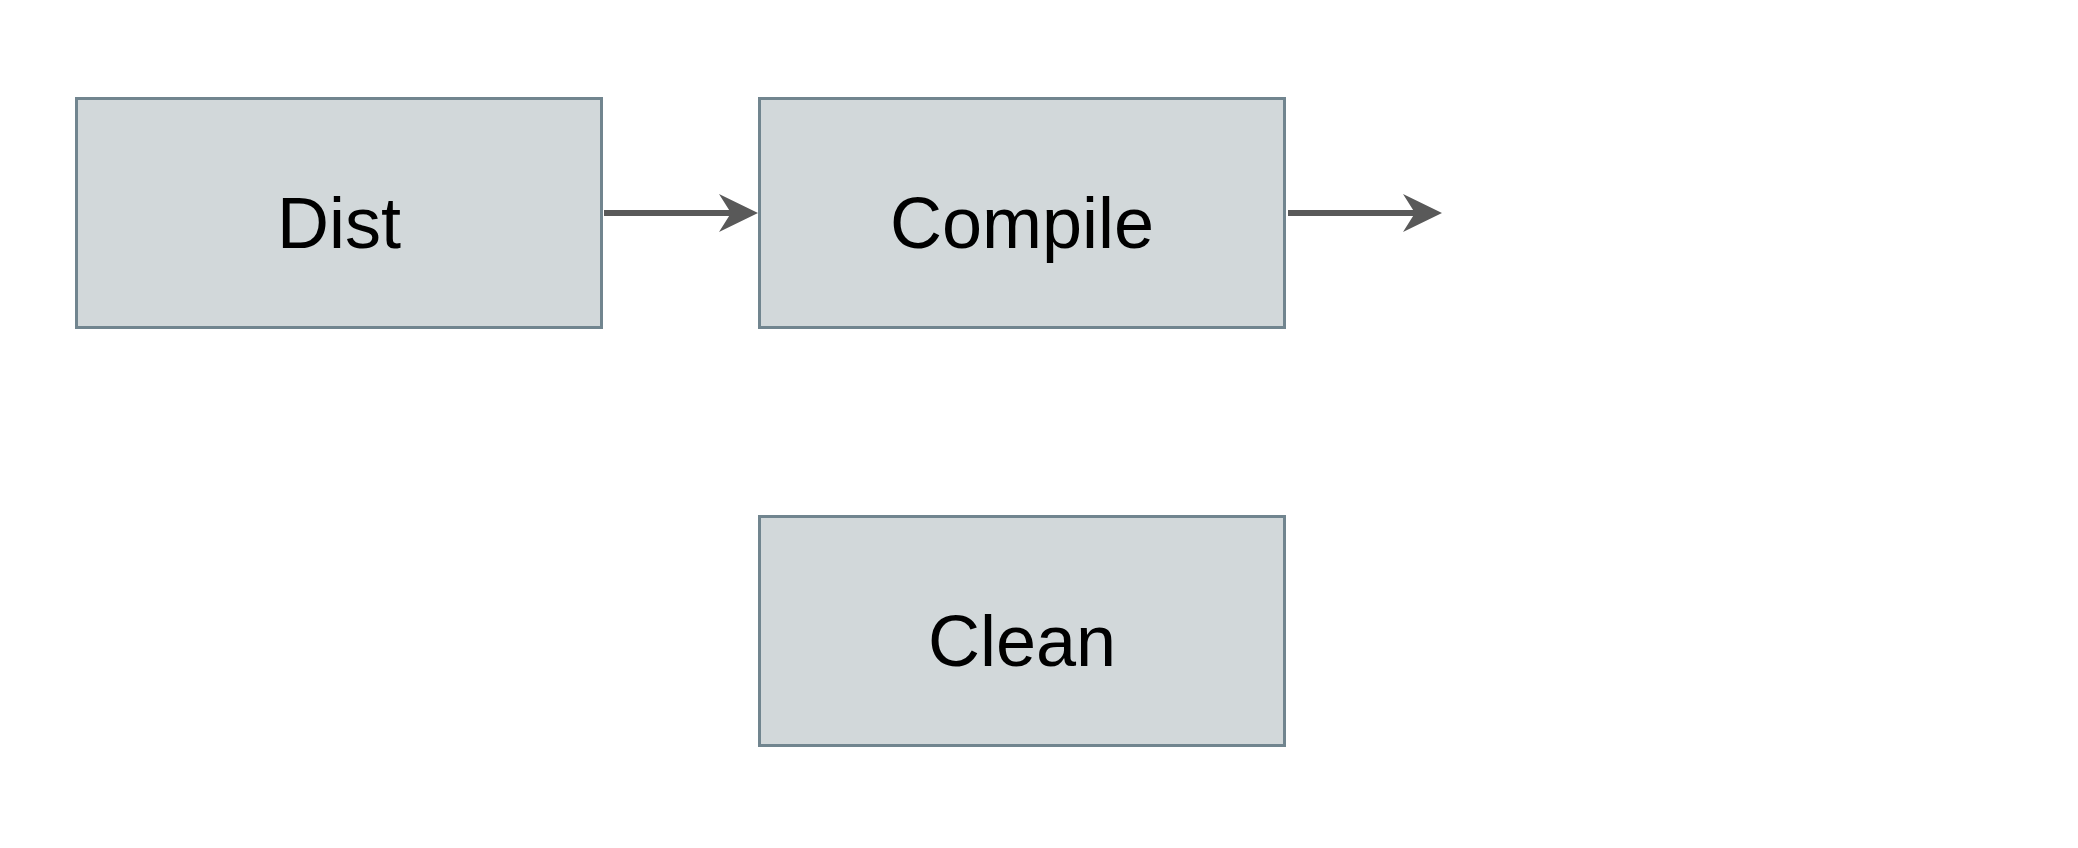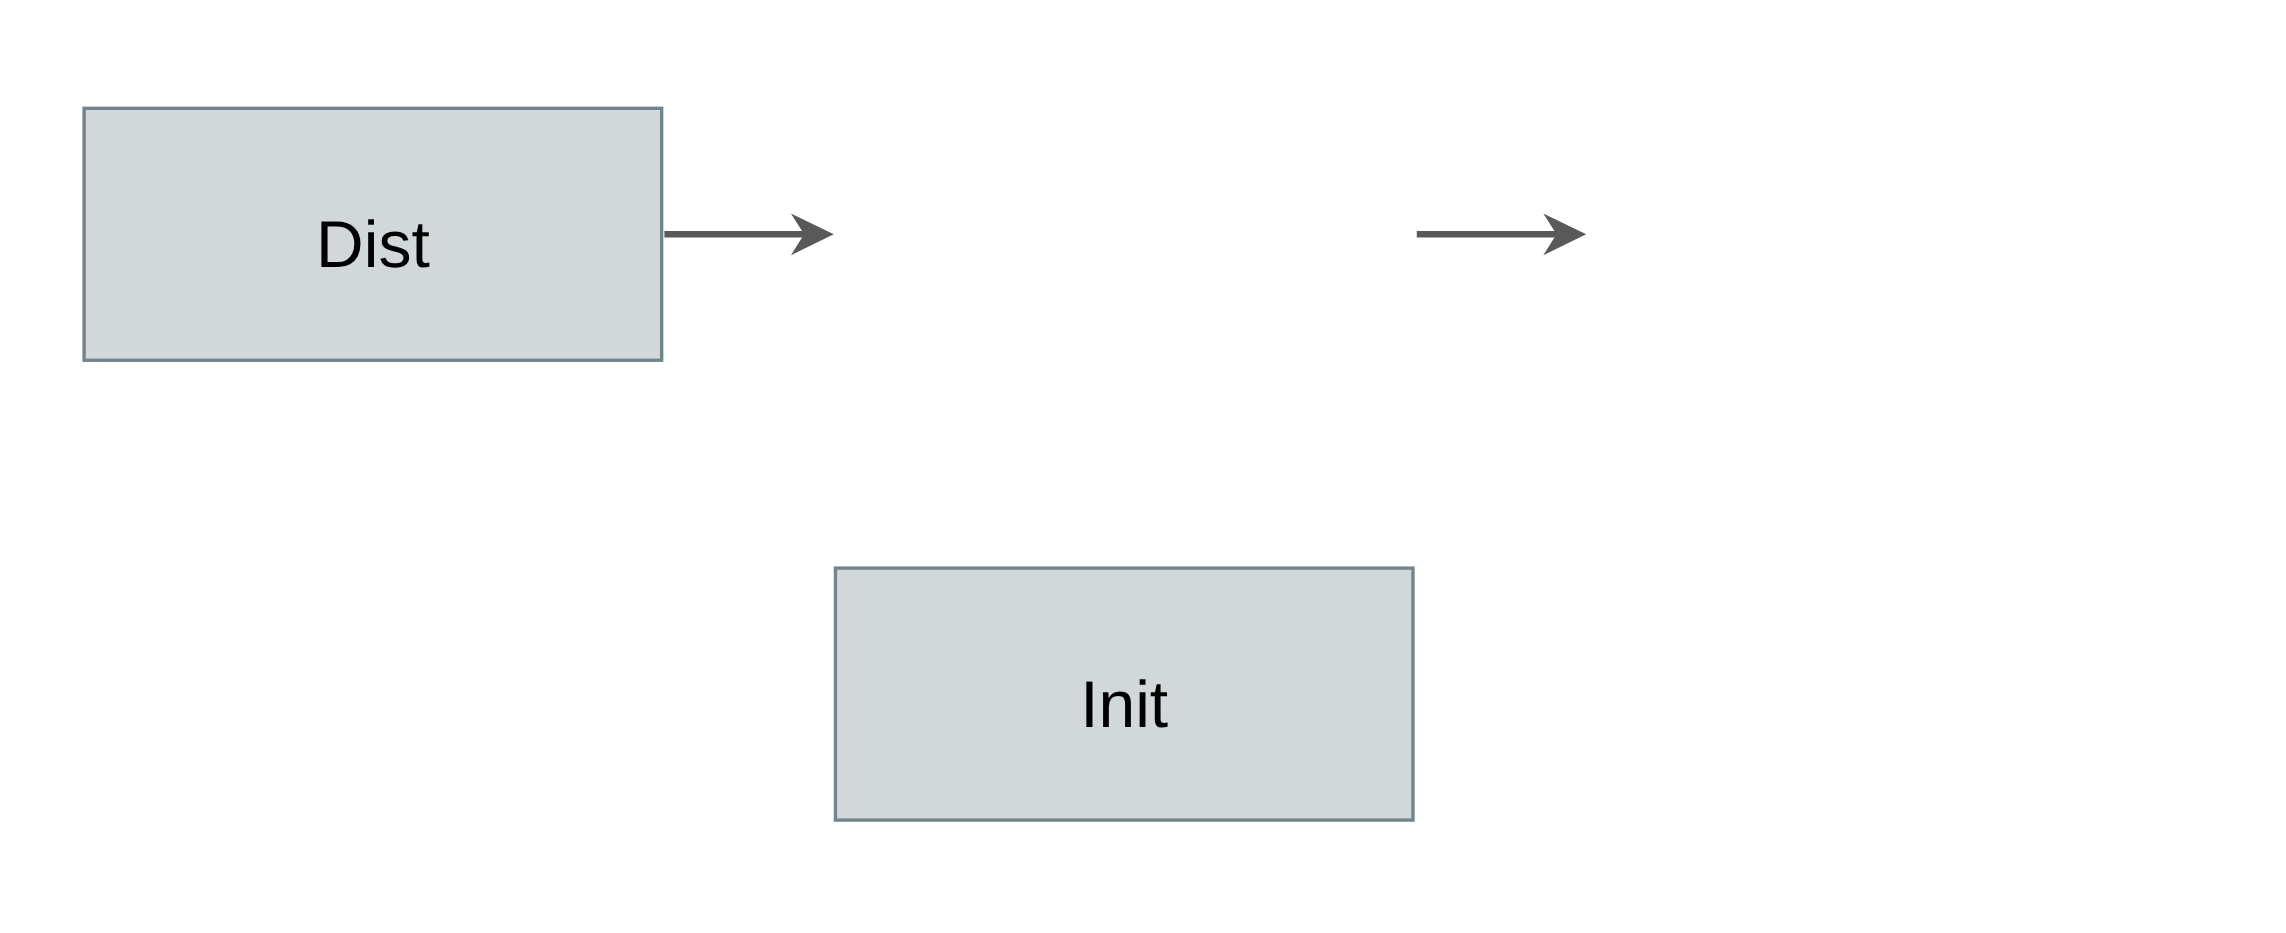--- a/index.html
+++ b/index.html
@@ -25,21 +25,21 @@
     position: absolute;
     width: 528px;
     height: 232px;
     background: var(--node-fill);
     border: 3px solid var(--node-border);
     display: flex;
     align-items: center;
     justify-content: center;
   }
   .node-label {
-    font-size: 60px;
+    font-size: 72px;
     font-weight: 400;
     color: var(--text);
     letter-spacing: 0px;
     line-height: 1;
     user-select: none;
     margin-top: 20px;
   }
   #node-dist    { left: 75px;   top: 97px;  }
   #node-compile { left: 758px;  top: 97px;  }
   #node-init    { left: 1442px; top: 97px;  }
@@ -74,19 +74,22 @@
     <g>
       <line class="arrow-shaft" x1="1288" y1="213" x2="1418" y2="213"></line>
       <polygon class="arrow-head" points="1442,213 1403,194 1415,213 1403,232"></polygon>
     </g>
   </svg>
 
   <div class="node" id="node-dist">
     <span class="node-label">Dist</span>
   </div>
 
+  <div class="node" id="node-compile">
+    <span class="node-label">Compile</span>
+  </div>
 
 
   <div class="node" id="node-clean">
-    <span class="node-label">Init</span>
+    <span class="node-label">Clean</span>
   </div>
 
 </div>
 
 </body></html>

